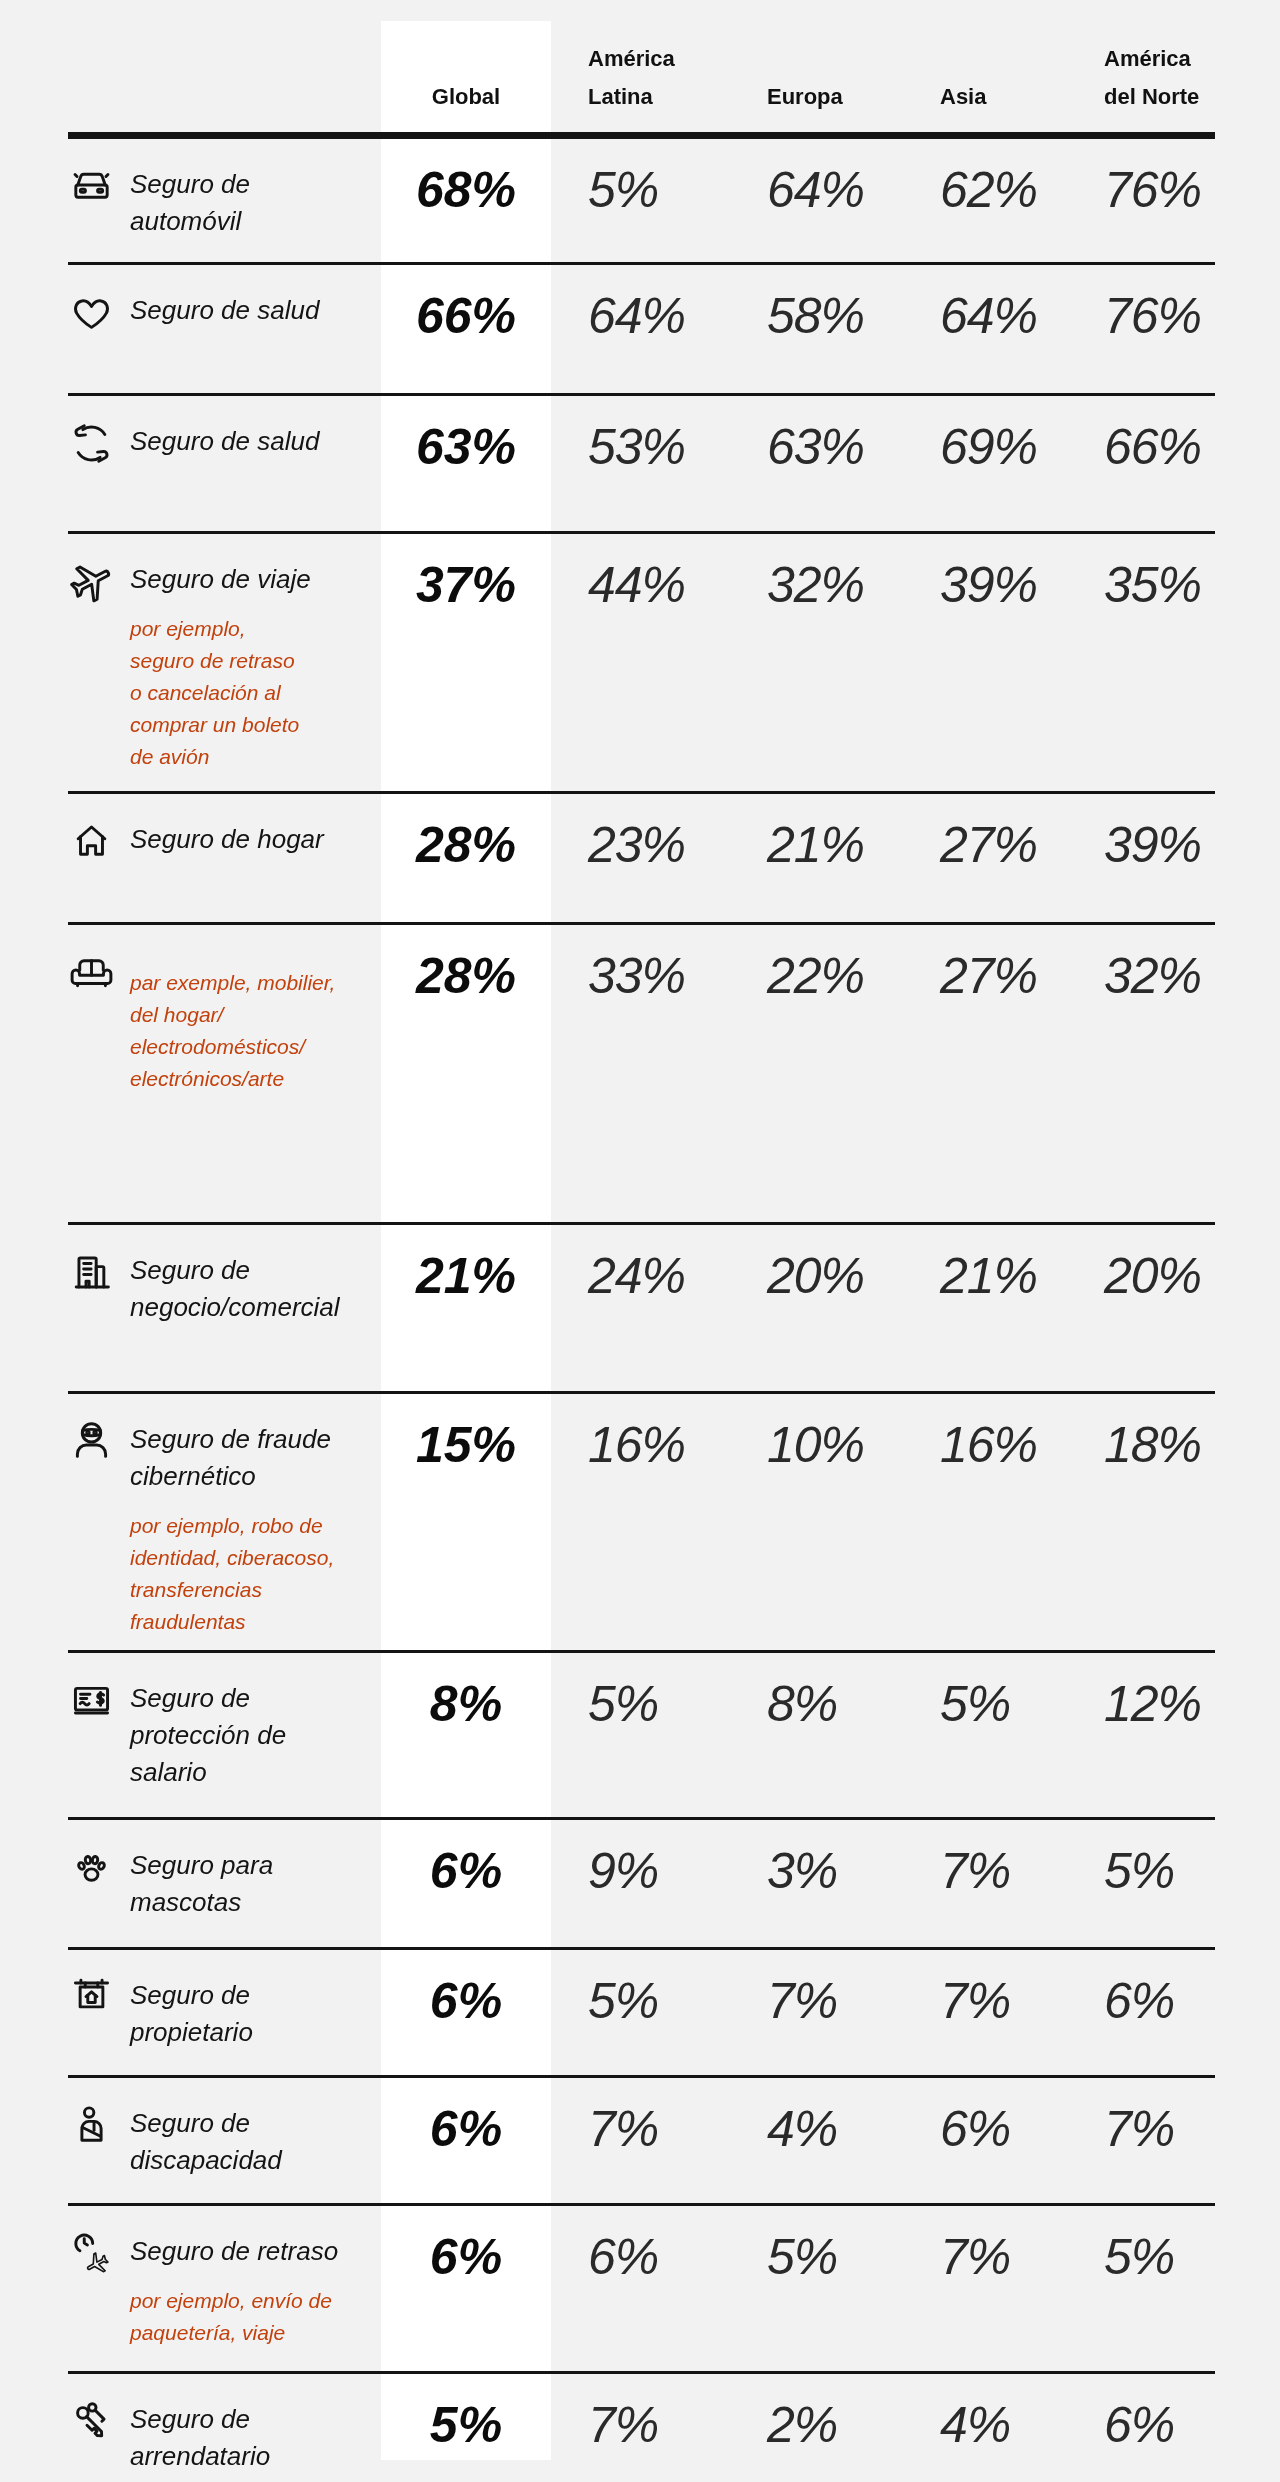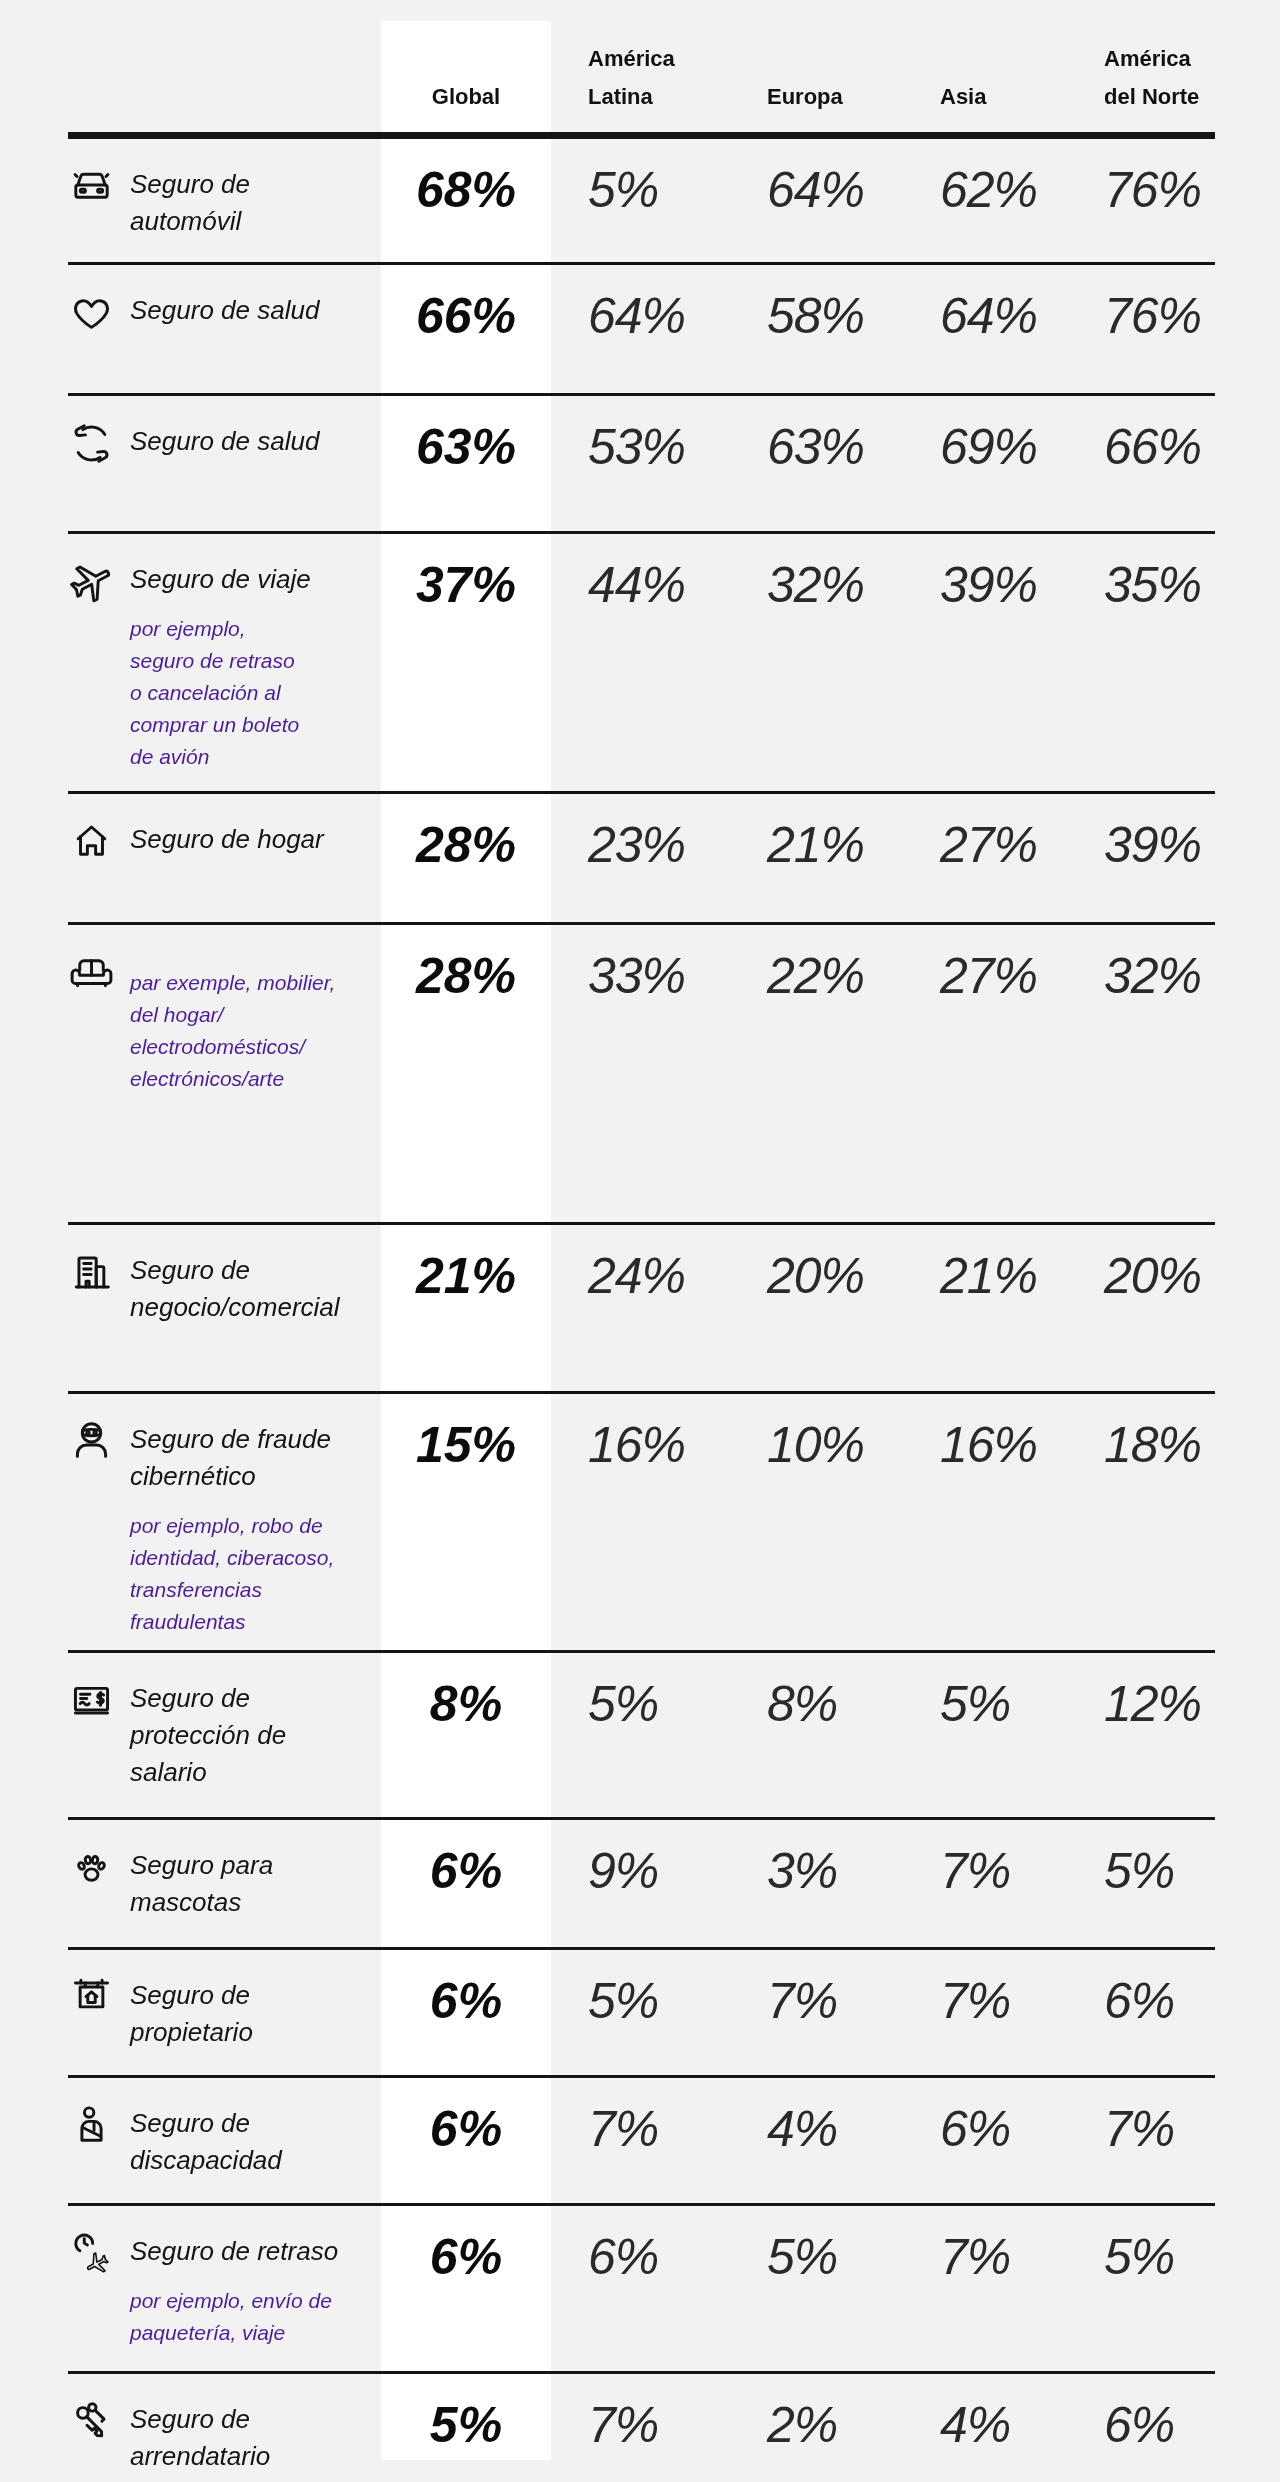--- a/index.html
+++ b/index.html
@@ -28,21 +28,21 @@
   #rows .row:nth-child(9){min-height:164px}
   #rows .row:nth-child(10){min-height:127px}
   #rows .row:nth-child(11){min-height:125px}
   #rows .row:nth-child(12){min-height:125px}
   #rows .row:nth-child(13){min-height:165px}
   #rows .row:nth-child(14){min-height:135px}
   .icon-cell{padding-top:24px;}
   svg.icon{width:47px;height:47px;display:block;stroke:#141414;fill:none;stroke-width:1.5;stroke-linecap:round;stroke-linejoin:round;}
   .label-cell{padding-top:27px;}
   .label{font-size:26px;line-height:37px;white-space:pre-line;color:#141414;}
-  .note{margin-top:15px;font-size:21px;line-height:32px;white-space:pre-line;color:#4c1d95;}
+  .note{margin-top:15px;font-size:21px;line-height:32px;white-space:pre-line;color:#c2410c;}
   .val{font-size:50px;line-height:60px;padding-top:21px;font-weight:300;letter-spacing:-1px;color:#2a2a2a;}
   .val.global{font-weight:800;letter-spacing:0;color:#0c0c0c;text-align:center;}
 </style>
 </head>
 <body>
 
 <svg width="0" height="0" style="position:absolute">
   <defs>
     <symbol id="car-icon" viewBox="0 0 24 24">
       <path d="M5 11.2l1.5-4.3a1.7 1.7 0 0 1 1.6-1.2h7.8a1.7 1.7 0 0 1 1.6 1.2L19 11.2"></path>

